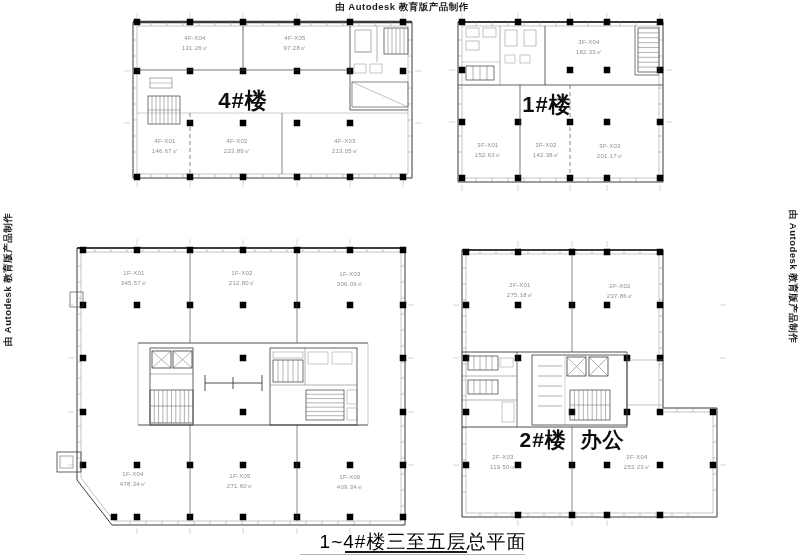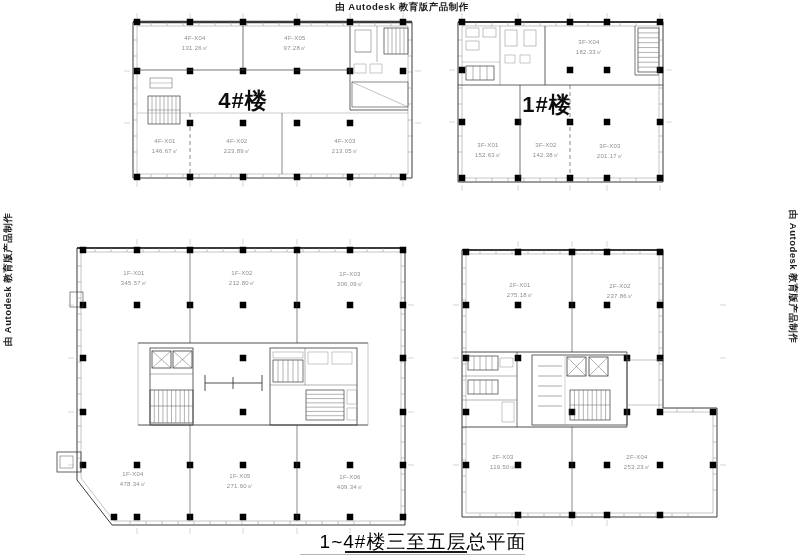--- a/index.html
+++ b/index.html
@@ -642,13 +642,14 @@
     <div class="rl" style="left: 503px; top: 452px;">
       <div>2F-X03</div>
       <div>119.50㎡</div>
     </div>
     <div class="rl" style="left: 637px; top: 452px;">
       <div>2F-X04</div>
       <div>253.23㎡</div>
     </div>
     <div class="bl" style="left: 243px; top: 101px; font-size: 22px;">4#楼</div>
     <div class="bl" style="left: 547px; top: 105px; font-size: 22px;">1#楼</div>
+    <div class="bl" style="left: 572px; top: 440px; font-size: 21px;">2#楼  办公</div>
   </div>
 
 </body></html>

